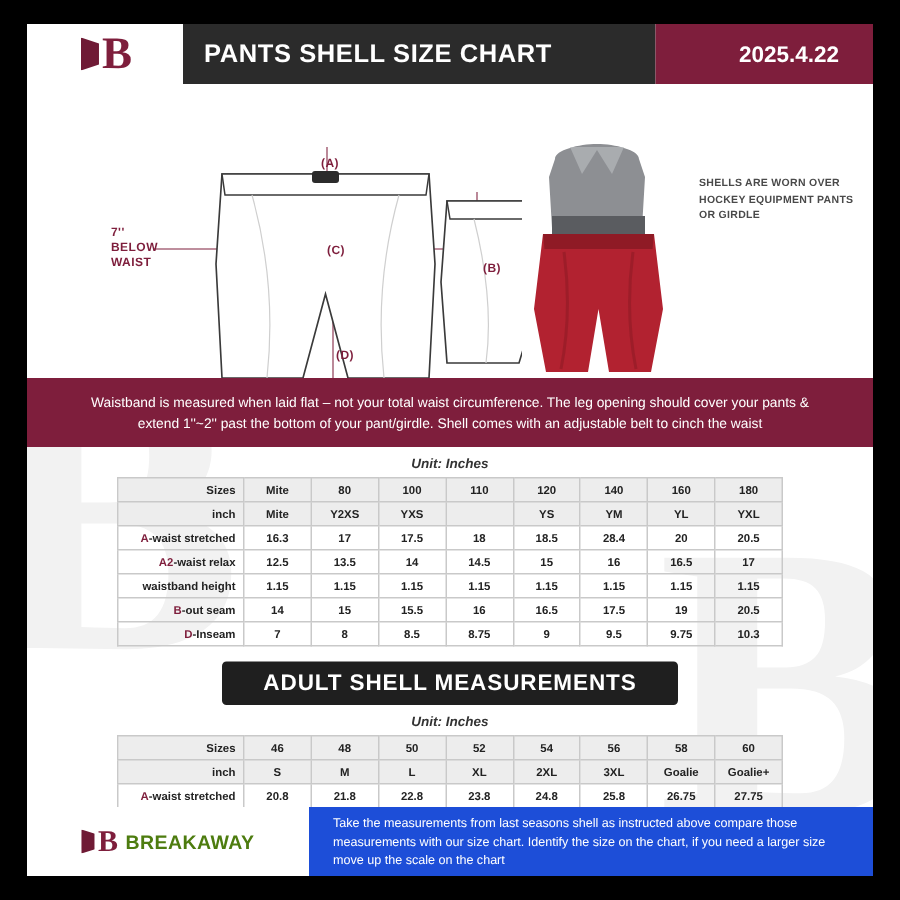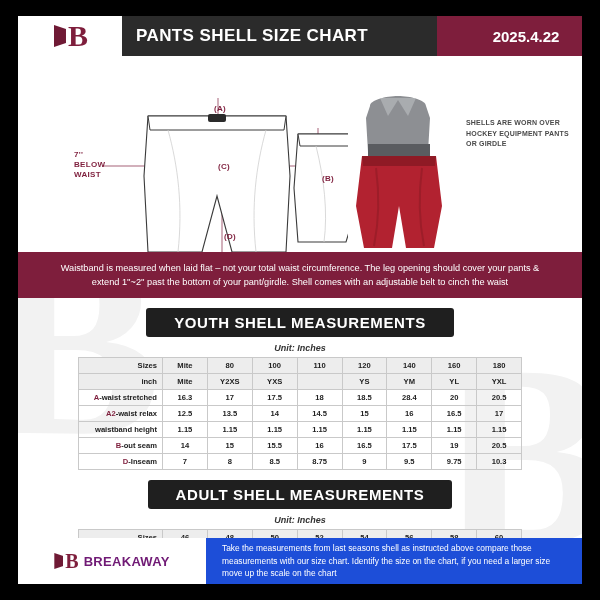--- a/index.html
+++ b/index.html
@@ -96,21 +96,21 @@
     position:absolute;left:0;bottom:0;width:100%;height:46px;display:flex;z-index:3;
   }
   .footer-left{
     width:188px;background:#ffffff;display:flex;align-items:center;justify-content:center;gap:5px;
   }
   .fb{
     font-family:"Liberation Serif", serif;font-weight:bold;font-size:20px;color:#7e1e3c;
     display:flex;align-items:center;
   }
   .fb .logo-wing{width:9px;height:16px;}
-  .fname{font-size:13px;font-weight:bold;color:#701a75;letter-spacing:.3px;}
+  .fname{font-size:13px;font-weight:bold;color:#4d7c0f;letter-spacing:.3px;}
   .footer-right{
     flex:1;background:#1d4ed8;color:#fff;display:flex;align-items:center;
     padding:0 16px;font-size:8.4px;line-height:1.5;
   }
 </style>
 </head>
 <body>
 
 <div class="page">
 
@@ -163,23 +163,20 @@
     <div class="dim-label" style="left:304px;top:118px;">(B)</div>
     <div class="dim-label" style="left:200px;top:106px;">(C)</div>
     <div class="dim-label" style="left:206px;top:176px;">(D)</div>
     <div class="dim-label" style="left:56px;top:94px;width:40px;white-space:pre-line;">7'' BELOW
 WAIST</div>
     <div class="note-right">SHELLS ARE WORN OVER HOCKEY EQUIPMENT PANTS OR GIRDLE</div>
   </div>
 
   <div class="callout">Waistband is measured when laid flat – not your total waist circumference. The leg opening should cover your pants &amp; extend 1''~2'' past the bottom of your pant/girdle. Shell comes with an adjustable belt to cinch the waist</div>
 
-  <div class="sec-title-wrap">
-    <div class="sec-title">YOUTH SHELL MEASUREMENTS</div>
-  </div>
   <div class="unit">Unit: Inches</div>
   <div class="tbl-wrap">
     <table>
       <colgroup>
           <col class="col0">
           <col>
           <col>
           <col>
           <col>
           <col>

